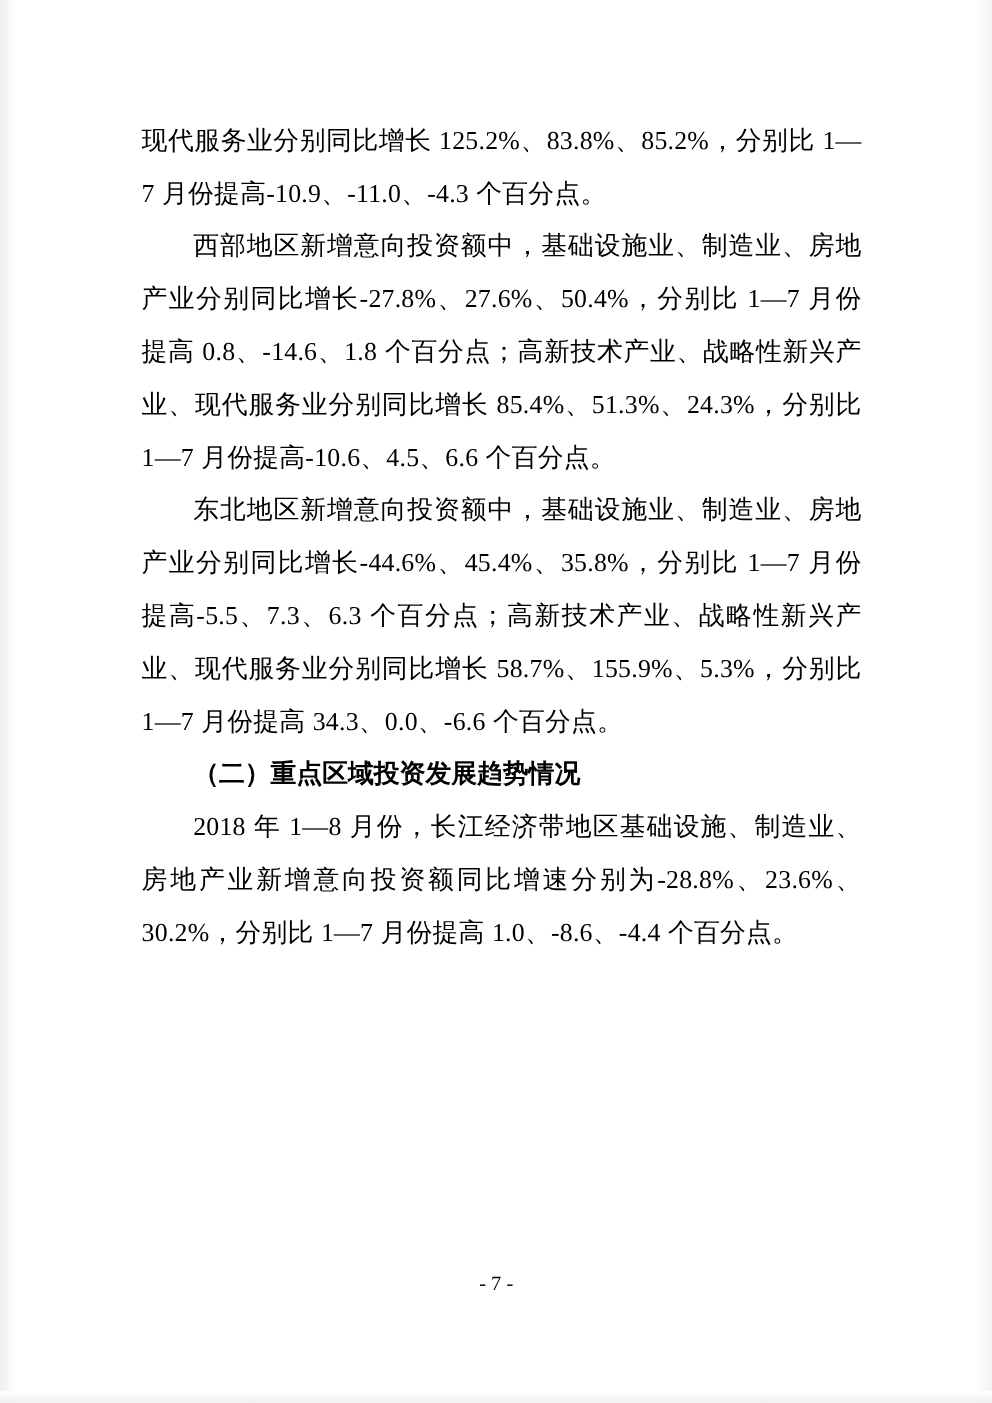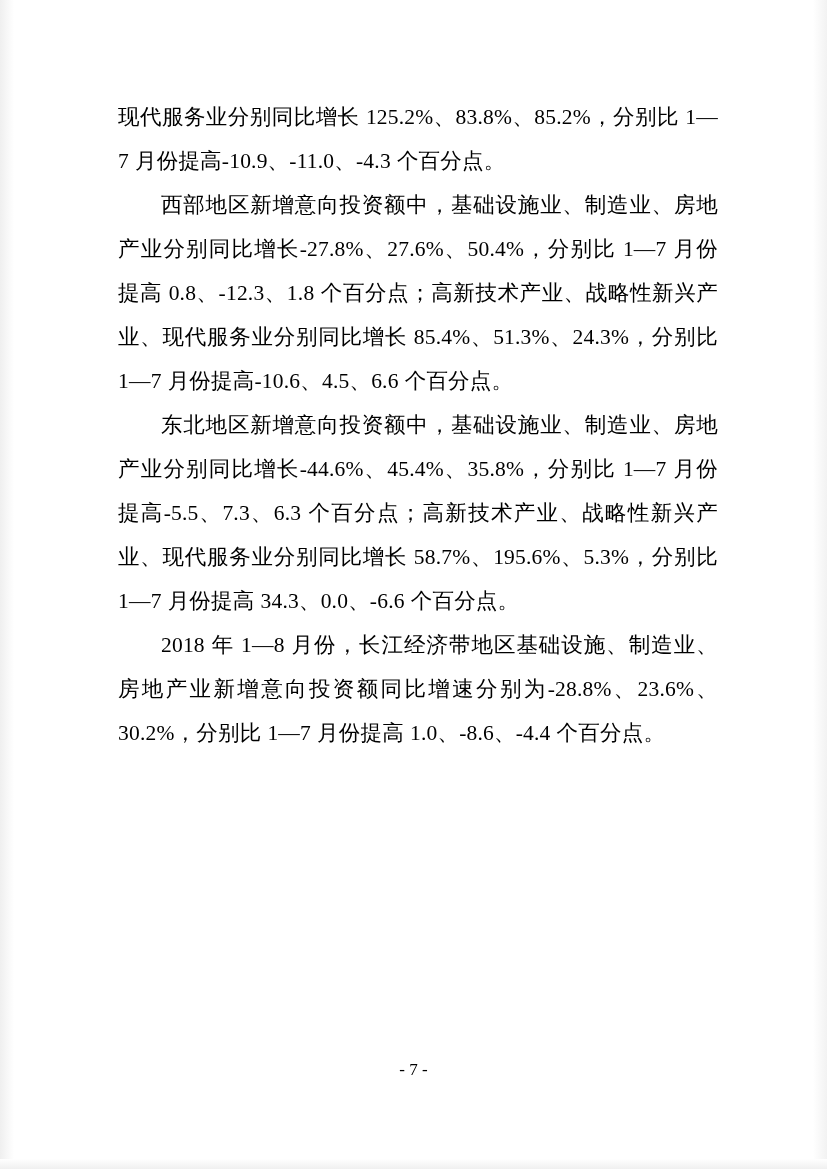--- a/index.html
+++ b/index.html
@@ -87,19 +87,20 @@
 </head>
 <body>
 
 <div class="page">
   <div class="edge-left"></div>
   <div class="edge-right"></div>
   <div class="edge-bottom"></div>
 
   <div class="content">
     <p class="para">现代服务业分别同比增长 125.2%、83.8%、85.2%，分别比 1—7 月份提高-10.9、-11.0、-4.3 个百分点。</p>
-    <p class="para indent">西部地区新增意向投资额中，基础设施业、制造业、房地产业分别同比增长-27.8%、27.6%、50.4%，分别比 1—7 月份提高 0.8、-12.3、1.8 个百分点；高新技术产业、战略性新兴产业、现代服务业分别同比增长 85.4%、51.3%、24.3%，分别比 1—7 月份提高-10.6、4.5、6.6 个百分点。</p>
-    <p class="para indent">东北地区新增意向投资额中，基础设施业、制造业、房地产业分别同比增长-44.6%、45.4%、35.8%，分别比 1—7 月份提高-5.5、7.3、6.3 个百分点；高新技术产业、战略性新兴产业、现代服务业分别同比增长 58.7%、195.6%、5.3%，分别比 1—7 月份提高 34.3、0.0、-6.6 个百分点。</p>
+    <p class="para indent">西部地区新增意向投资额中，基础设施业、制造业、房地产业分别同比增长-27.8%、27.6%、50.4%，分别比 1—7 月份提高 0.8、-14.6、1.8 个百分点；高新技术产业、战略性新兴产业、现代服务业分别同比增长 85.4%、51.3%、24.3%，分别比 1—7 月份提高-10.6、4.5、6.6 个百分点。</p>
+    <p class="para indent">东北地区新增意向投资额中，基础设施业、制造业、房地产业分别同比增长-44.6%、45.4%、35.8%，分别比 1—7 月份提高-5.5、7.3、6.3 个百分点；高新技术产业、战略性新兴产业、现代服务业分别同比增长 58.7%、155.9%、5.3%，分别比 1—7 月份提高 34.3、0.0、-6.6 个百分点。</p>
+    <p class="heading">（二）重点区域投资发展趋势情况</p>
     <p class="para indent">2018 年 1—8 月份，长江经济带地区基础设施、制造业、房地产业新增意向投资额同比增速分别为-28.8%、23.6%、30.2%，分别比 1—7 月份提高 1.0、-8.6、-4.4 个百分点。</p>
   </div>
 
   <div class="footer">- 7 -</div>
 </div>
 
 </body></html>

